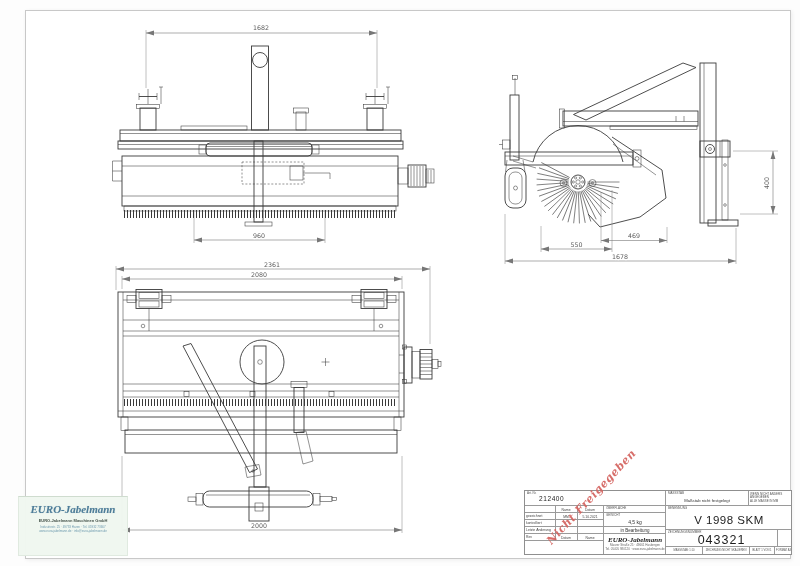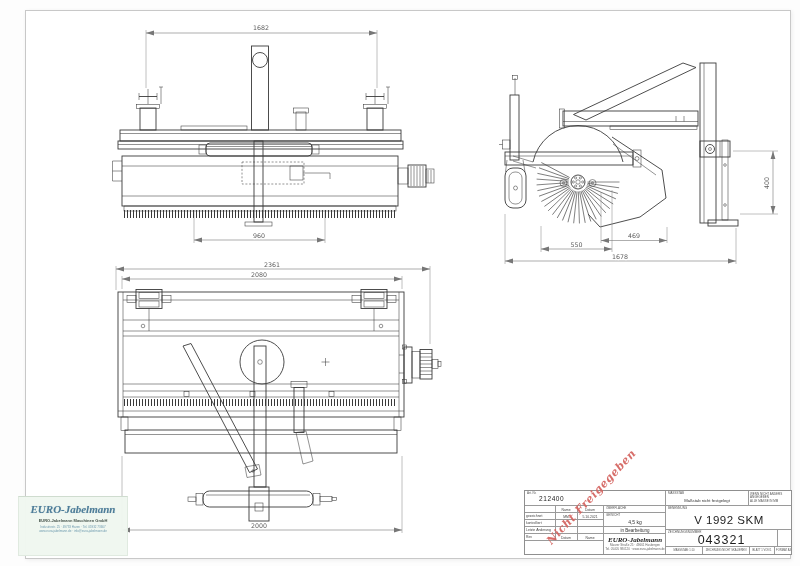--- a/index.html
+++ b/index.html
@@ -359,21 +359,21 @@
     <div class="c bb" style="left:0;top:0;width:82px;height:15px">
       <span class="t3" style="position:absolute;left:2px;top:1px">MASSSTAB</span>
       <span class="ctr" style="position:absolute;left:0;top:4px;width:82px;height:10px;font-size:4.2px;color:#333">Maßstab nicht festgelegt</span>
     </div>
     <div class="c bb bl" style="left:82px;top:0;width:44px;height:15px;padding:1.5px 1px">
       <div class="t3">WENN NICHT ANDERS ANGEGEBEN</div>
       <div class="t3">ALLE MASSE IN MM</div>
     </div>
     <div class="c bb" style="left:0;top:15px;width:126px;height:24px">
       <span class="t3" style="position:absolute;left:2px;top:1px">BENENNUNG</span>
-      <span class="bigname ctr" style="position:absolute;left:0;top:5px;width:126px;height:17px">V 1992 SKM</span>
+      <span class="bigname ctr" style="position:absolute;left:0;top:5px;width:126px;height:17px">V 1998 SKM</span>
     </div>
     <div class="c bb" style="left:0;top:39px;width:111px;height:17px">
       <span class="t3" style="position:absolute;left:2px;top:1px">ZEICHNUNGSNUMMER</span>
       <span class="bignum ctr" style="position:absolute;left:0;top:3px;width:111px;height:13px">043321</span>
     </div>
     <div class="c bb bl" style="left:111px;top:39px;width:15px;height:17px"></div>
     <div class="c ctr" style="left:0;top:56px;width:36px;height:7px;font-size:2.7px;color:#555">
       <span>MASSSTAB: 1:10</span>
     </div>
     <div class="c bl ctr" style="left:36px;top:56px;width:47px;height:7px;font-size:2.7px;color:#555">

